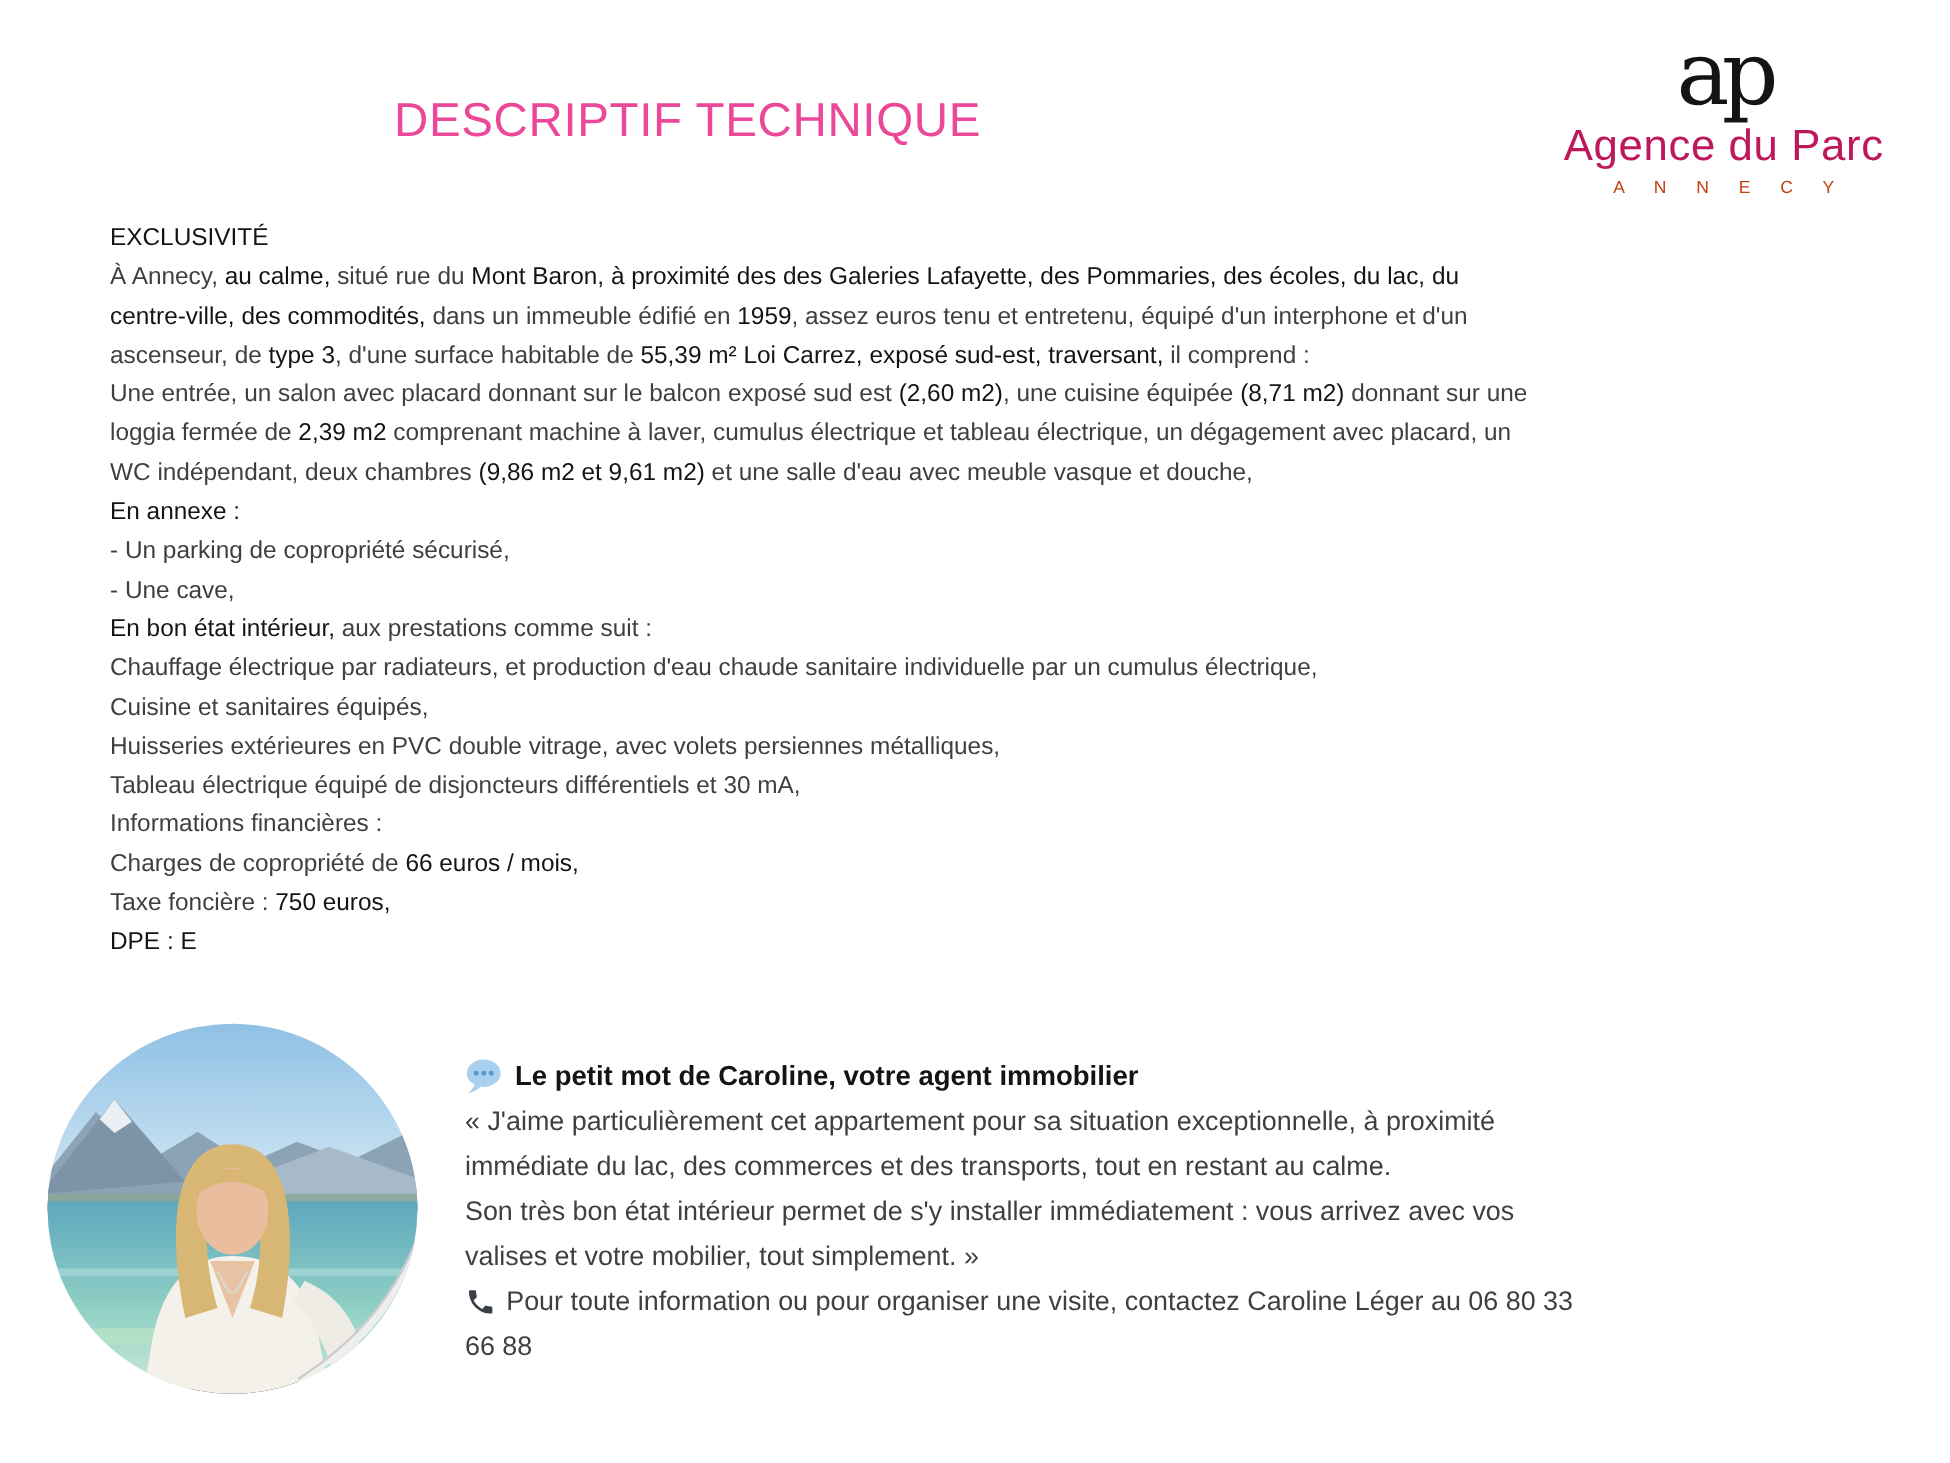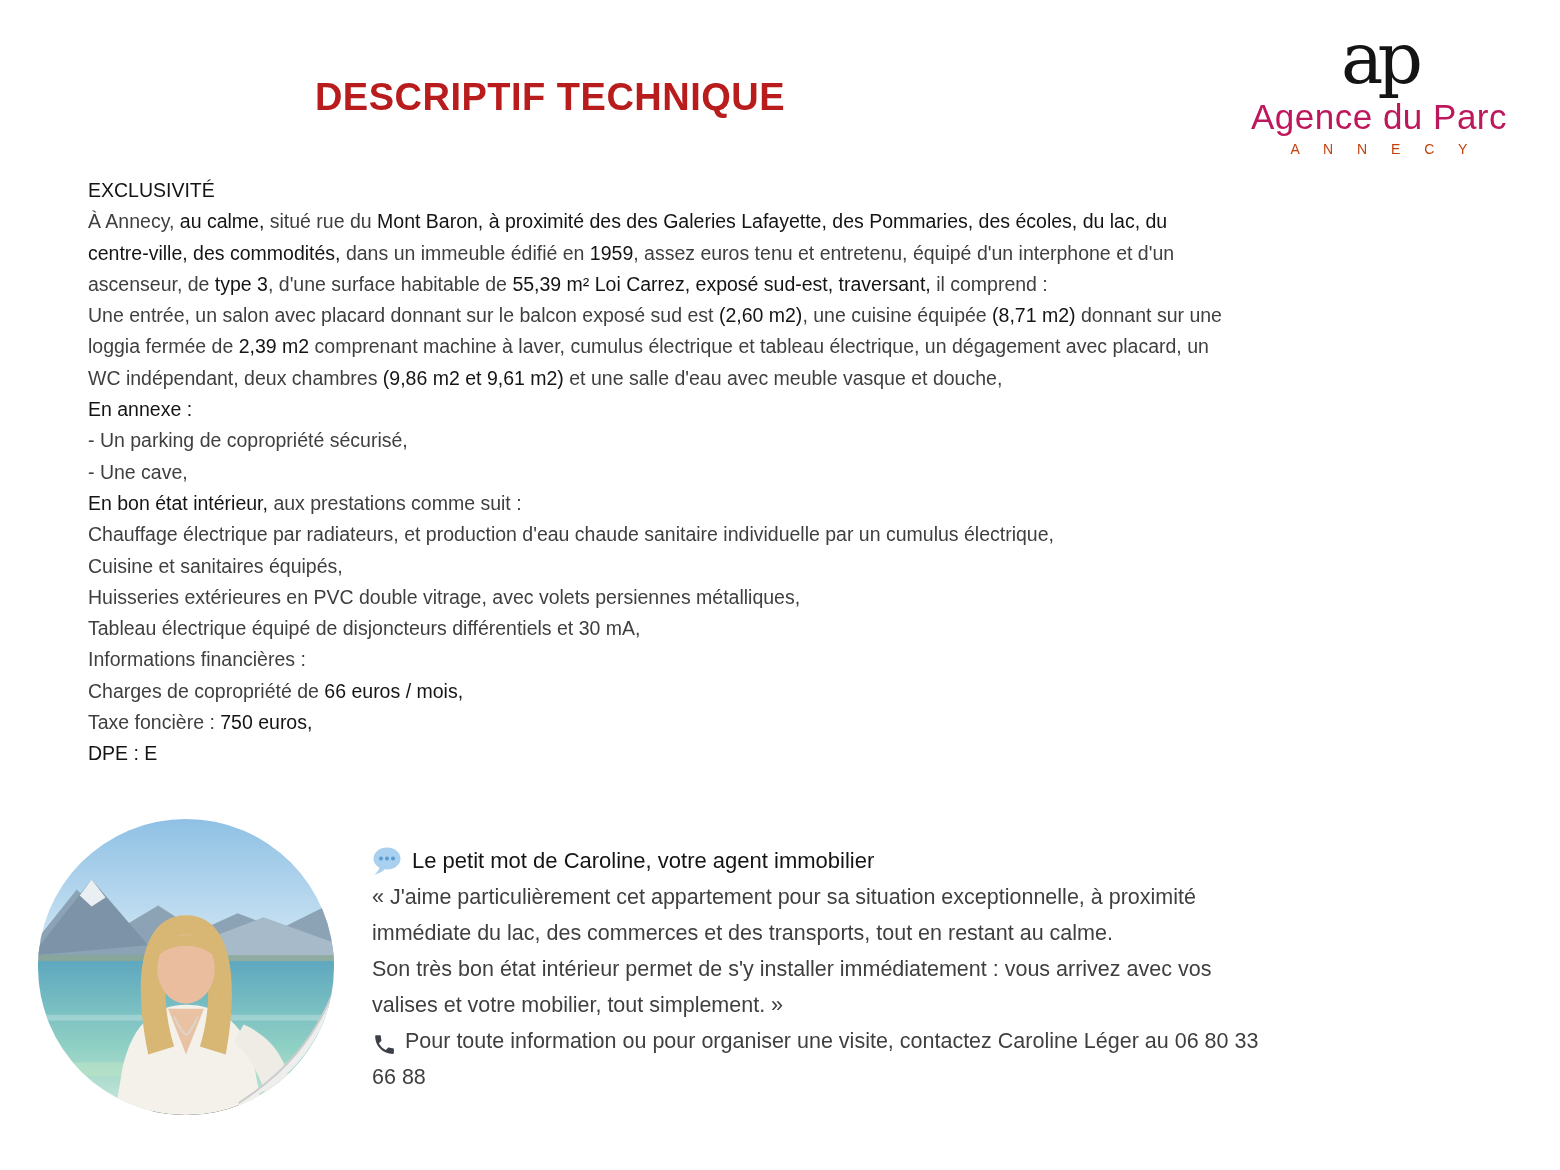--- a/index.html
+++ b/index.html
@@ -4,39 +4,39 @@
 <style>
   * { margin:0; padding:0; box-sizing:border-box; }
   html,body { background:#ffffff; }
   .page {
     position:relative; width:1560px; height:1170px; background:#ffffff;
     font-family:"Liberation Sans", sans-serif; color:#3f3f3f; overflow:hidden;
   }
   
   .title {
     position:absolute; top:76px; left:0; width:1100px; text-align:center;
-    font-size:38px; font-weight:bold; letter-spacing:.5px; color:#b91c1c;
+    font-size:38px; font-weight:normal; letter-spacing:.5px; color:#ec4899;
   }
   .logo { position:absolute; top:22px; right:26px; width:310px; text-align:center; color:#171717; }
   .logo .monogram {
     font-family:"DejaVu Serif", serif; font-size:71px; font-weight:normal;
     letter-spacing:-6px; line-height:1.05; color:#141414;
   }
   .logo .name { font-size:35px; line-height:1.15; letter-spacing:.5px; color:#be185d; }
   .logo .city { font-size:14px; letter-spacing:10px; margin-top:4px; padding-left:10px; color:#c2410c; }
   
   .description { position:absolute; top:175px; left:88px; width:1440px; font-size:19.5px; line-height:31.3px; color:#3f3f3f; }
   .description .tline { white-space:pre-wrap; }
   .description .b, .b { font-weight:normal; color:#141414; }
   
   .avatar { position:absolute; top:818px; left:37px; width:298px; height:298px; }
   .agent-text { position:absolute; top:843px; left:372px; width:1165px; font-size:21.5px; line-height:36px; color:#3f3f3f; }
-  .agent-heading { display:flex; align-items:center; gap:10px; font-weight:normal; font-size:22px; color:#141414;text-align:right; }
+  .agent-heading { display:flex; align-items:center; gap:10px; font-weight:bold; font-size:22px; color:#141414;text-align:right; }
   .agent-heading .bubble { width:30px; height:28px; flex:0 0 auto; }
-  .phone-row { display:flex; align-items:center; gap:8px; }
+  .phone-row { display:flex; align-items:flex-start; gap:8px; }
   .phone-row svg { width:25px; height:25px; margin-top:6px; flex:0 0 auto; }
 </style>
 </head>
 <body>
 
 <div class="page">
 
   <div class="title">DESCRIPTIF TECHNIQUE</div>
 
   <div class="logo">

